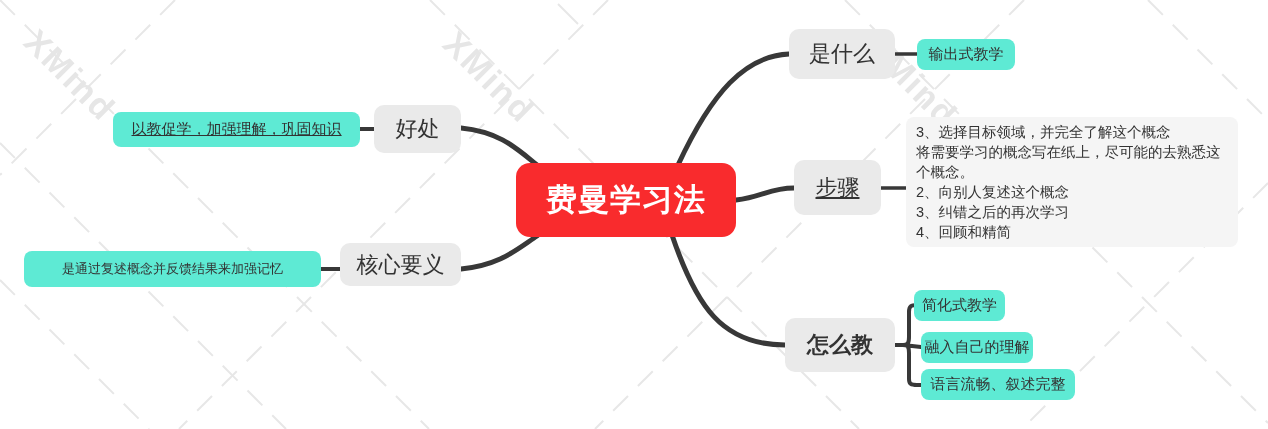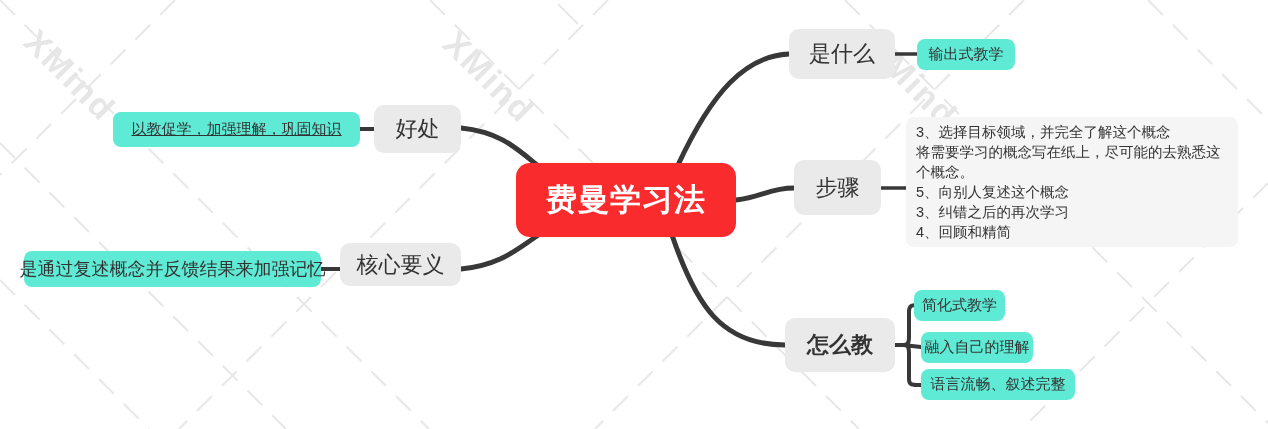--- a/index.html
+++ b/index.html
@@ -73,33 +73,33 @@
              M 903,345 C 908,345 909,343 909,337 L 909,312 C 909,306 911,305 917,305 L 921,305
              M 903,345 L 921,347
              M 903,345 C 908,345 909,347 909,353 L 909,379 C 909,384 911,385 917,385 L 921,385"></path>
   </svg>
 
   <div class="node root" style="left:516px;top:163px;width:220px;height:74px;">费曼学习法</div>
 
   <div class="node topic" style="left:789px;top:29px;width:106px;height:50px;">是什么</div>
   <div class="node leaf" style="left:917px;top:39px;width:98px;height:31px;">输出式教学</div>
 
-  <div class="node topic" style="left:794px;top:160px;width:87px;height:55px;">步骤</div>
+  <div class="node topic" style="left:794px;top:160px;width:87px;height:55px;text-decoration:underline;">步骤</div>
   <div class="note-block" style="left:906px;top:117px;width:332px;">
     <div>3、选择目标领域，并完全了解这个概念</div>
     <div>将需要学习的概念写在纸上，尽可能的去熟悉这个概念。</div>
-    <div>5、向别人复述这个概念</div>
+    <div>2、向别人复述这个概念</div>
     <div>3、纠错之后的再次学习</div>
     <div>4、回顾和精简</div>
   </div>
 
   <div class="node topic" style="left:785px;top:318px;width:110px;height:54px;font-weight:bold;">怎么教</div>
   <div class="node leaf" style="left:914px;top:290px;width:91px;height:31px;">简化式教学</div>
   <div class="node leaf" style="left:921px;top:332px;width:112px;height:31px;">融入自己的理解</div>
   <div class="node leaf" style="left:921px;top:369px;width:154px;height:31px;">语言流畅、叙述完整</div>
 
   <div class="node topic" style="left:374px;top:105px;width:87px;height:48px;text-align:center;">好处</div>
   <div class="node leaf" style="left:113px;top:112px;width:247px;height:35px;text-decoration:underline;">以教促学，加强理解，巩固知识</div>
 
   <div class="node topic" style="left:340px;top:243px;width:121px;height:43px;">核心要义</div>
-  <div class="node leaf" style="left:24px;top:251px;width:297px;height:36px;font-size:18px;">是通过复述概念并反馈结果来加强记忆</div>
+  <div class="node leaf" style="left:24px;top:251px;width:297px;height:36px;font-size:13px;">是通过复述概念并反馈结果来加强记忆</div>
 
 </div>
 
 </body></html>

